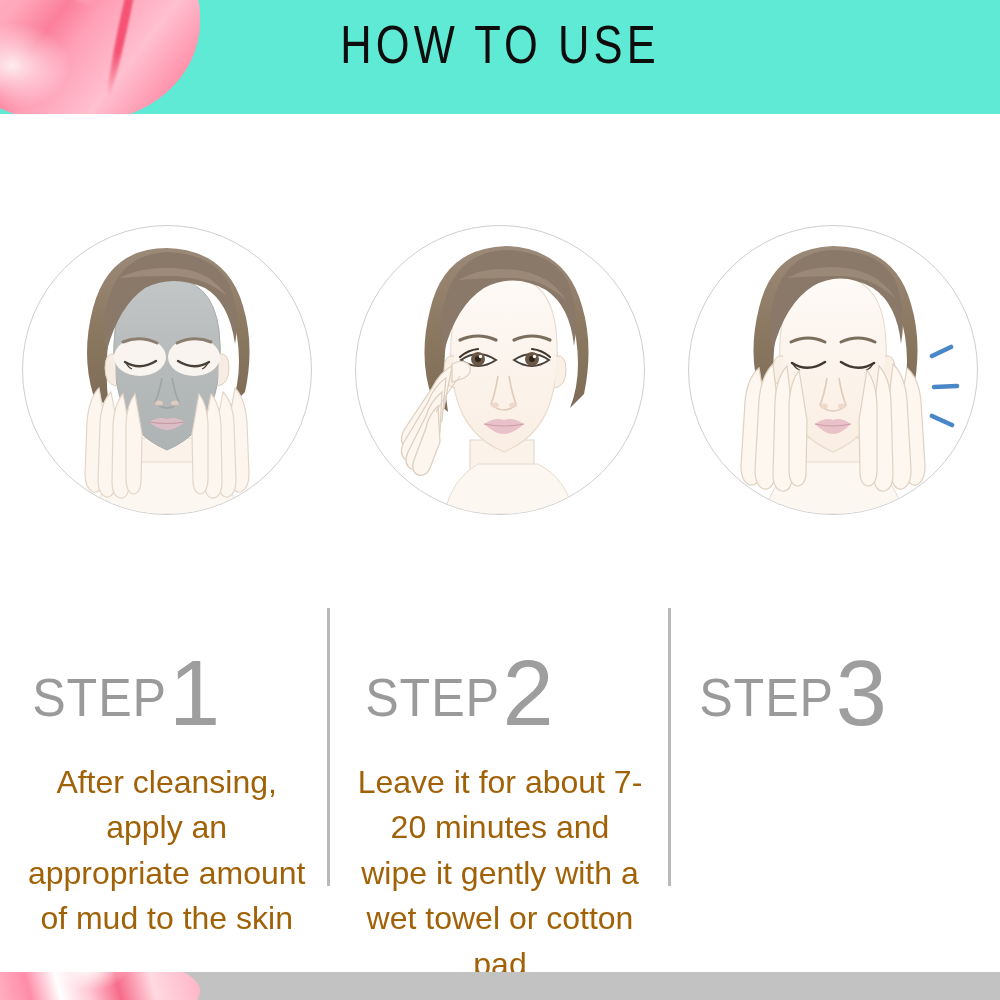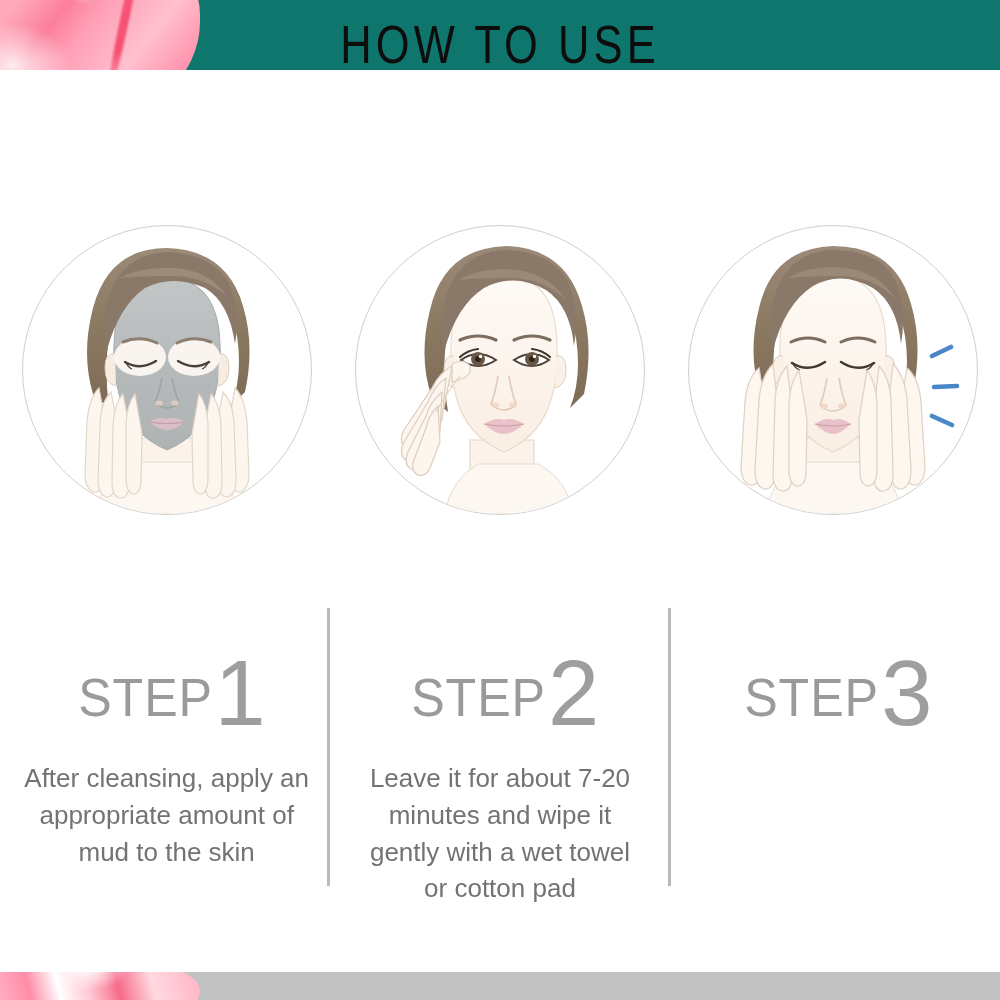--- a/index.html
+++ b/index.html
@@ -14,22 +14,22 @@
     overflow: hidden;
     position: relative;
   }
 
   
   .header {
     position: absolute;
     left: 0;
     top: 0;
     width: 1000px;
-    height: 70px;
-    background: #0f766e;
+    height: 114px;
+    background: #5eead4;
     overflow: hidden;
   }
   .header-title {
     position: absolute;
     left: 0;
     top: 0;
     width: 1000px;
     height: 93px;
     line-height: 90px;
     text-align: center;
@@ -177,21 +177,21 @@
   }
   .step-divider.d1 { left: 327px; }
   .step-divider.d2 { left: 668px; }
 
   .step-heading {
     margin-top: 52px;
     line-height: 1;
     white-space: nowrap;
     display: flex;
     align-items: flex-end;
-    justify-content: center;
+    justify-content: flex-start;
   }
   .step-word {
     font-family: "Liberation Sans Narrow", "Liberation Sans", sans-serif;
     font-size: 54px;
     font-weight: 300;
     color: #9a9a9a;
     letter-spacing: 1px;
     transform: scaleX(0.93);
     transform-origin: right bottom;
   }
@@ -202,23 +202,23 @@
     color: #9e9e9e;
     line-height: .78;
     margin-left: 2px;
     position: relative;
     top: 6px;
   }
 
   .step-body {
     margin-top: 36px;
     font-family: "Liberation Sans Narrow", "Liberation Sans", sans-serif;
-    font-size: 26px;
+    font-size: 32px;
     font-weight: 400;
-    color: #737373;
+    color: #a16207;
     line-height: 1.42;
     letter-spacing: 0px;
   }
 </style>
 </head>
 <body>
 
 <div class="header">
   <div class="smear-top"></div>
   <div class="smear-top-streak"></div>

